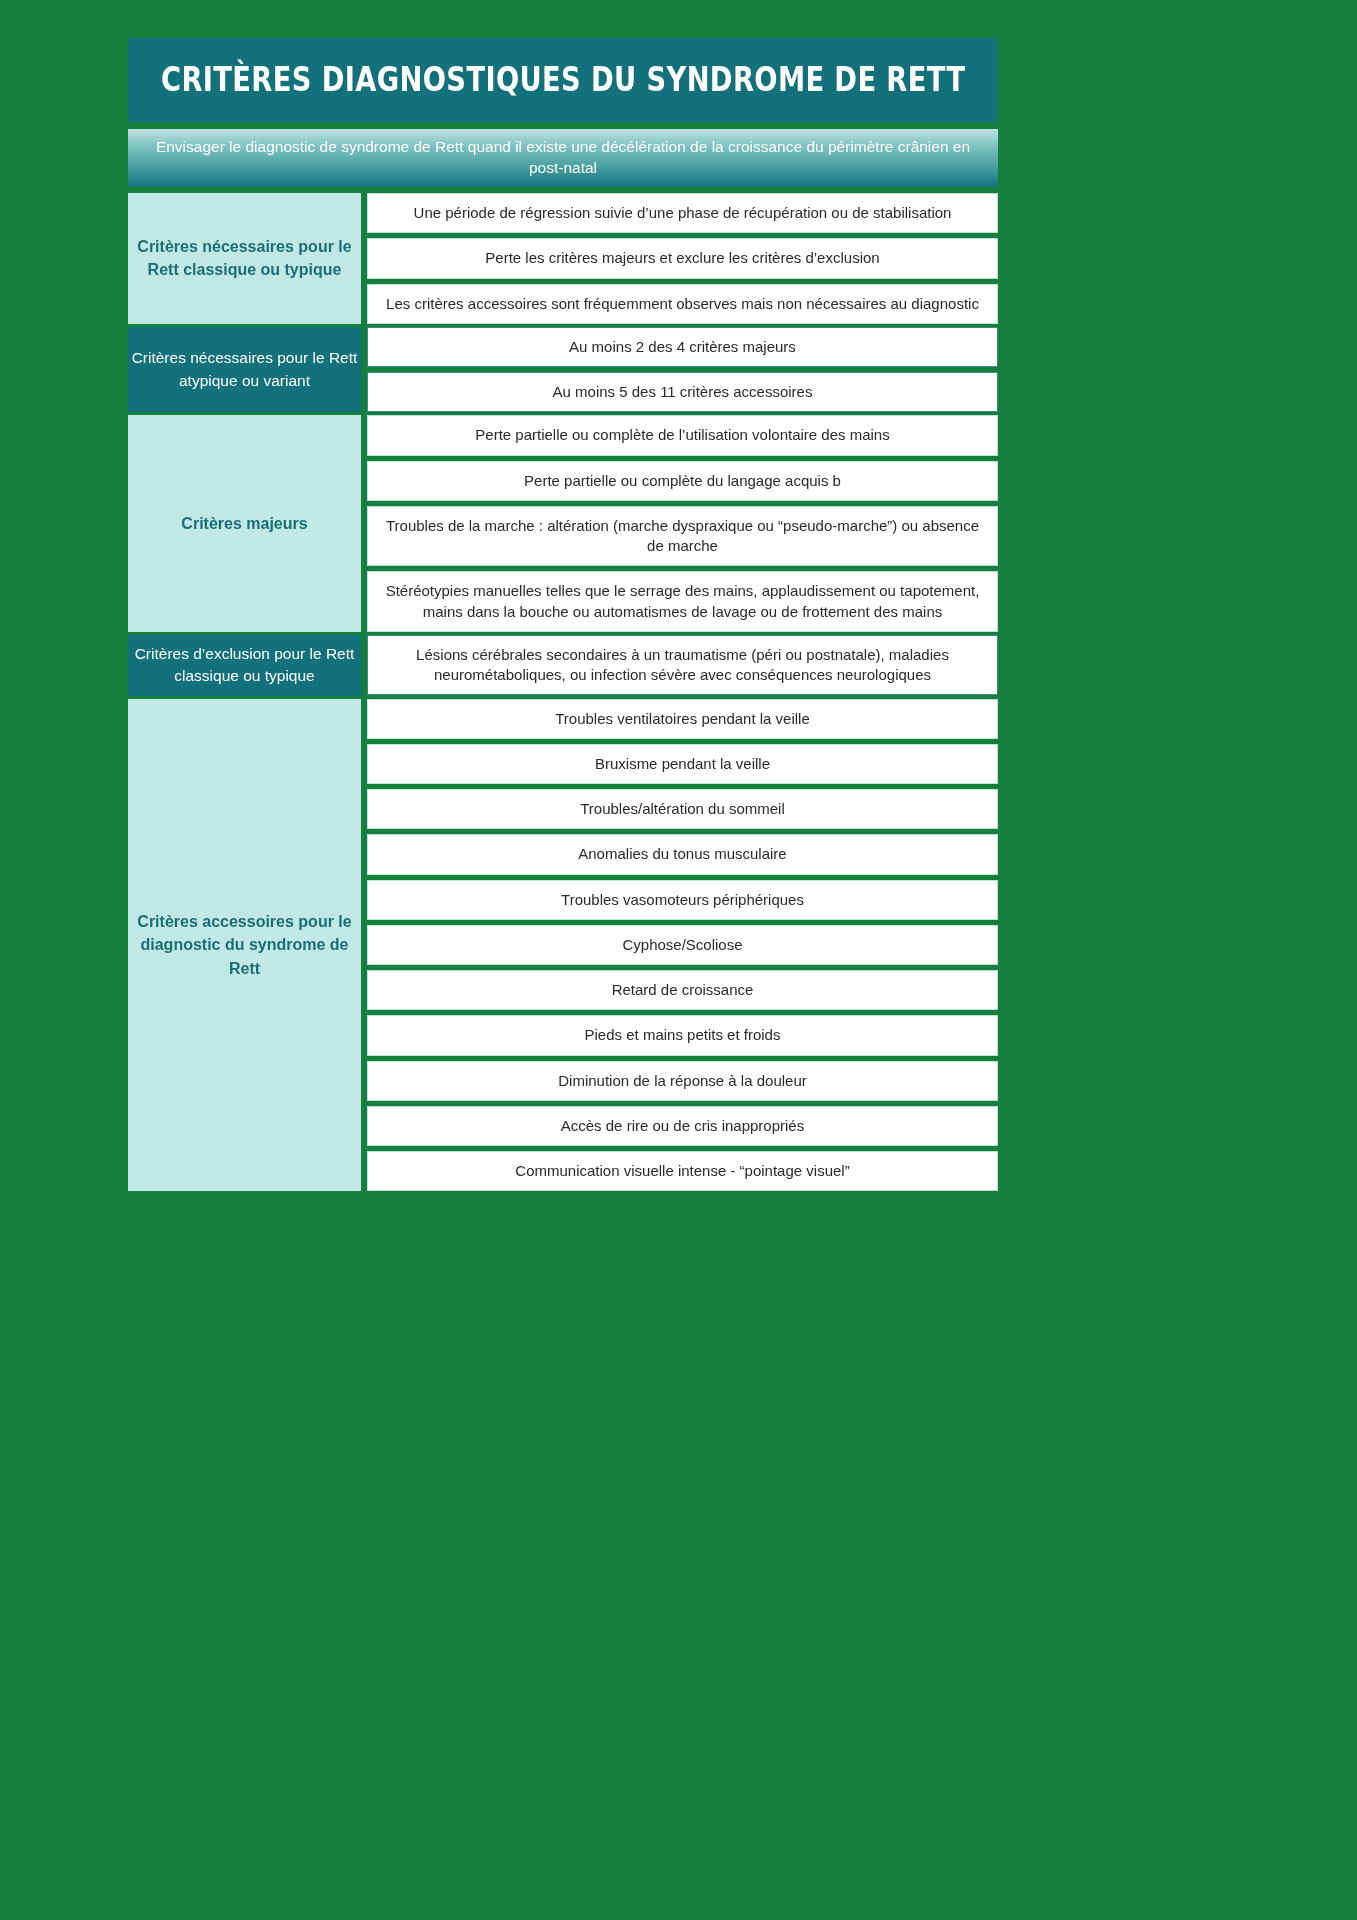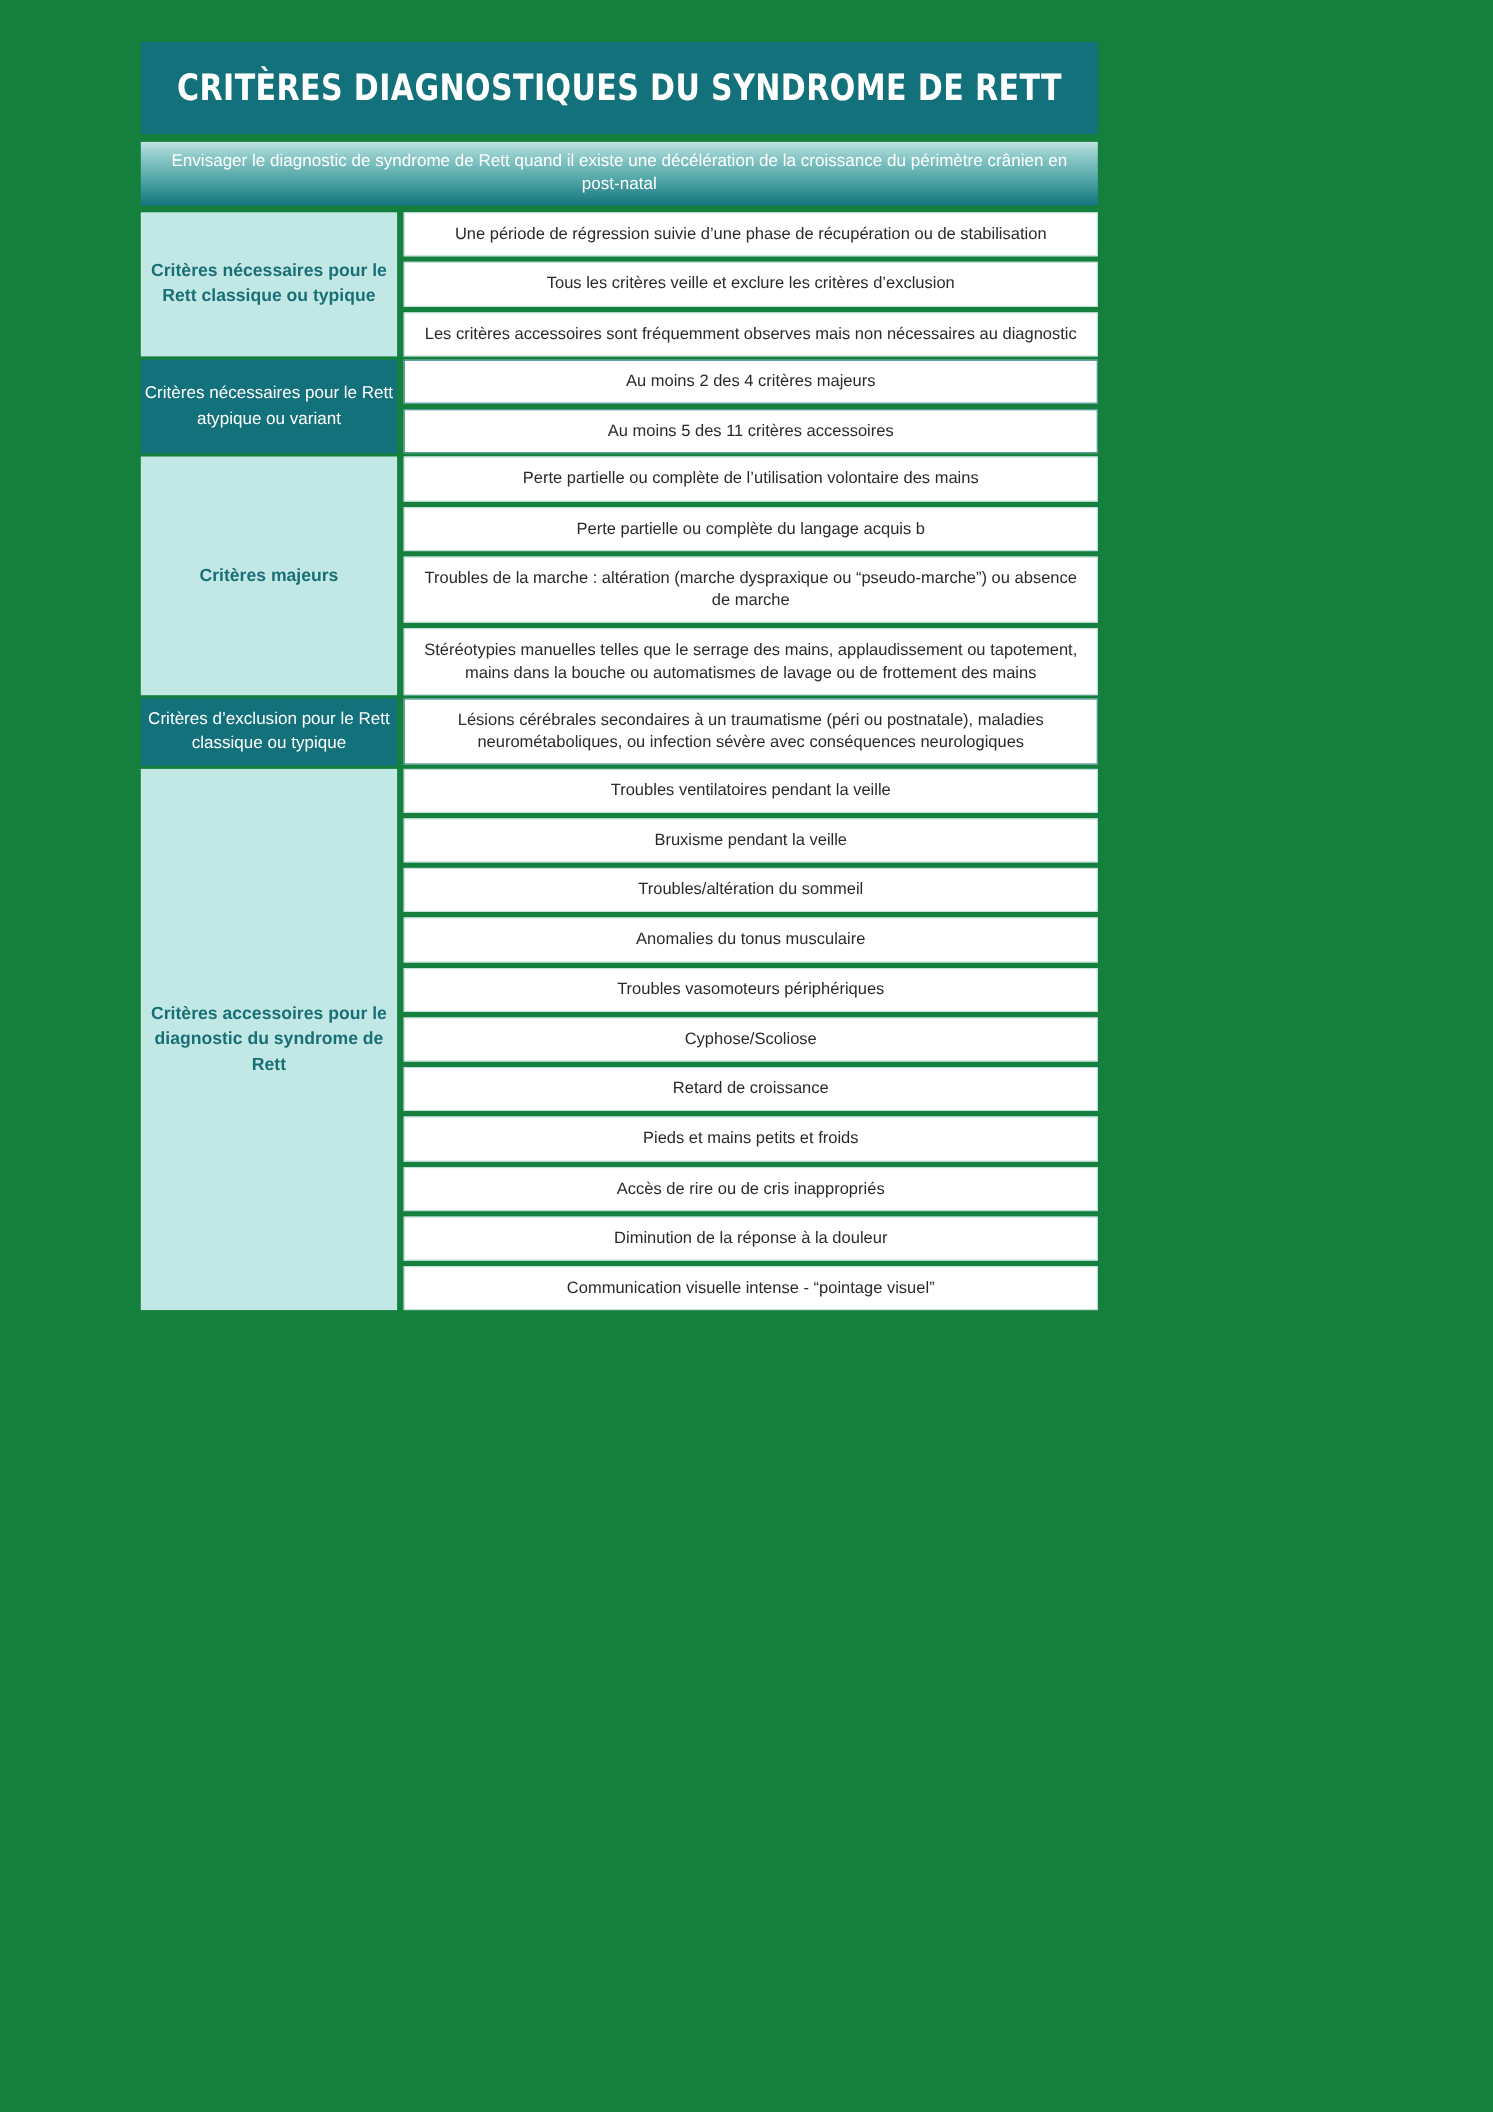--- a/index.html
+++ b/index.html
@@ -145,21 +145,21 @@
 
     <div class="subtitle-banner">
       <div class="subtitle-text">Envisager le diagnostic de syndrome de Rett quand il existe une décélération de la croissance du périmètre crânien en post-natal</div>
     </div>
 
     <div class="table" id="table-root">
         <div class="section">
           <div class="label-cell light">Critères nécessaires pour le Rett classique ou typique</div>
           <div class="rows-cell">
             <div class="row-box">Une période de régression suivie d’une phase de récupération ou de stabilisation</div>
-            <div class="row-box">Tous les critères veille et exclure les critères d’exclusion</div>
+            <div class="row-box">Perte les critères majeurs et exclure les critères d’exclusion</div>
             <div class="row-box">Les critères accessoires sont fréquemment observes mais non nécessaires au diagnostic</div>
           </div>
         </div>
         <div class="section">
           <div class="label-cell dark">Critères nécessaires pour le Rett atypique ou variant</div>
           <div class="rows-cell">
             <div class="row-box strong-border">Au moins 2 des 4 critères majeurs</div>
             <div class="row-box strong-border">Au moins 5 des 11 critères accessoires</div>
           </div>
         </div>
@@ -182,21 +182,21 @@
           <div class="label-cell light">Critères accessoires pour le diagnostic du syndrome de Rett</div>
           <div class="rows-cell">
             <div class="row-box">Troubles ventilatoires pendant la veille</div>
             <div class="row-box">Bruxisme pendant la veille</div>
             <div class="row-box">Troubles/altération du sommeil</div>
             <div class="row-box">Anomalies du tonus musculaire</div>
             <div class="row-box">Troubles vasomoteurs périphériques</div>
             <div class="row-box">Cyphose/Scoliose</div>
             <div class="row-box">Retard de croissance</div>
             <div class="row-box">Pieds et mains petits et froids</div>
+            <div class="row-box">Diminution de la réponse à la douleur</div>
             <div class="row-box">Accès de rire ou de cris inappropriés</div>
-            <div class="row-box">Diminution de la réponse à la douleur</div>
             <div class="row-box">Communication visuelle intense - “pointage visuel”</div>
           </div>
         </div>
       </div>
 
   </div>
 </div>
 
 </body></html>

